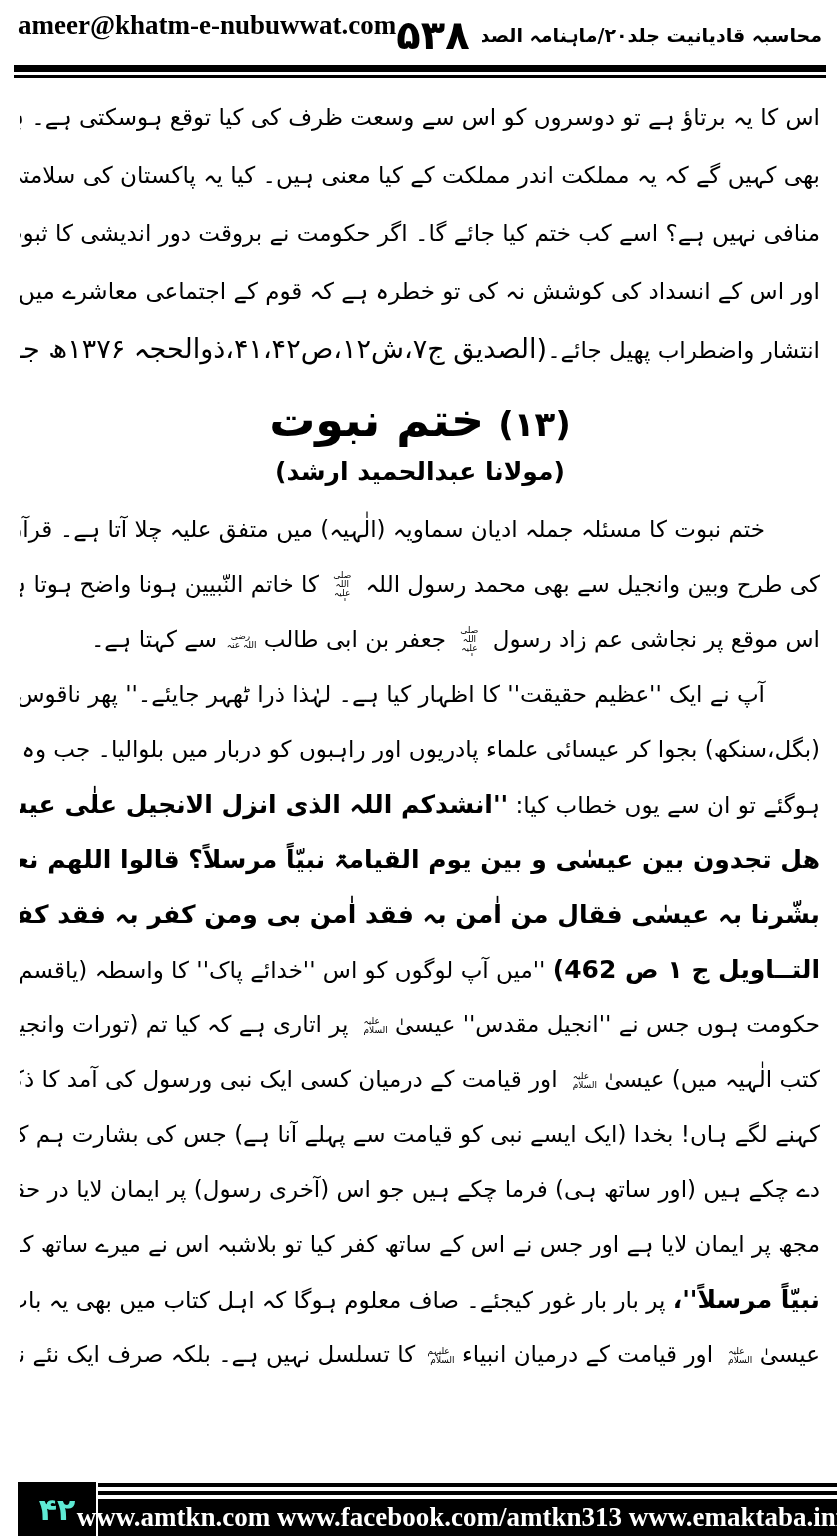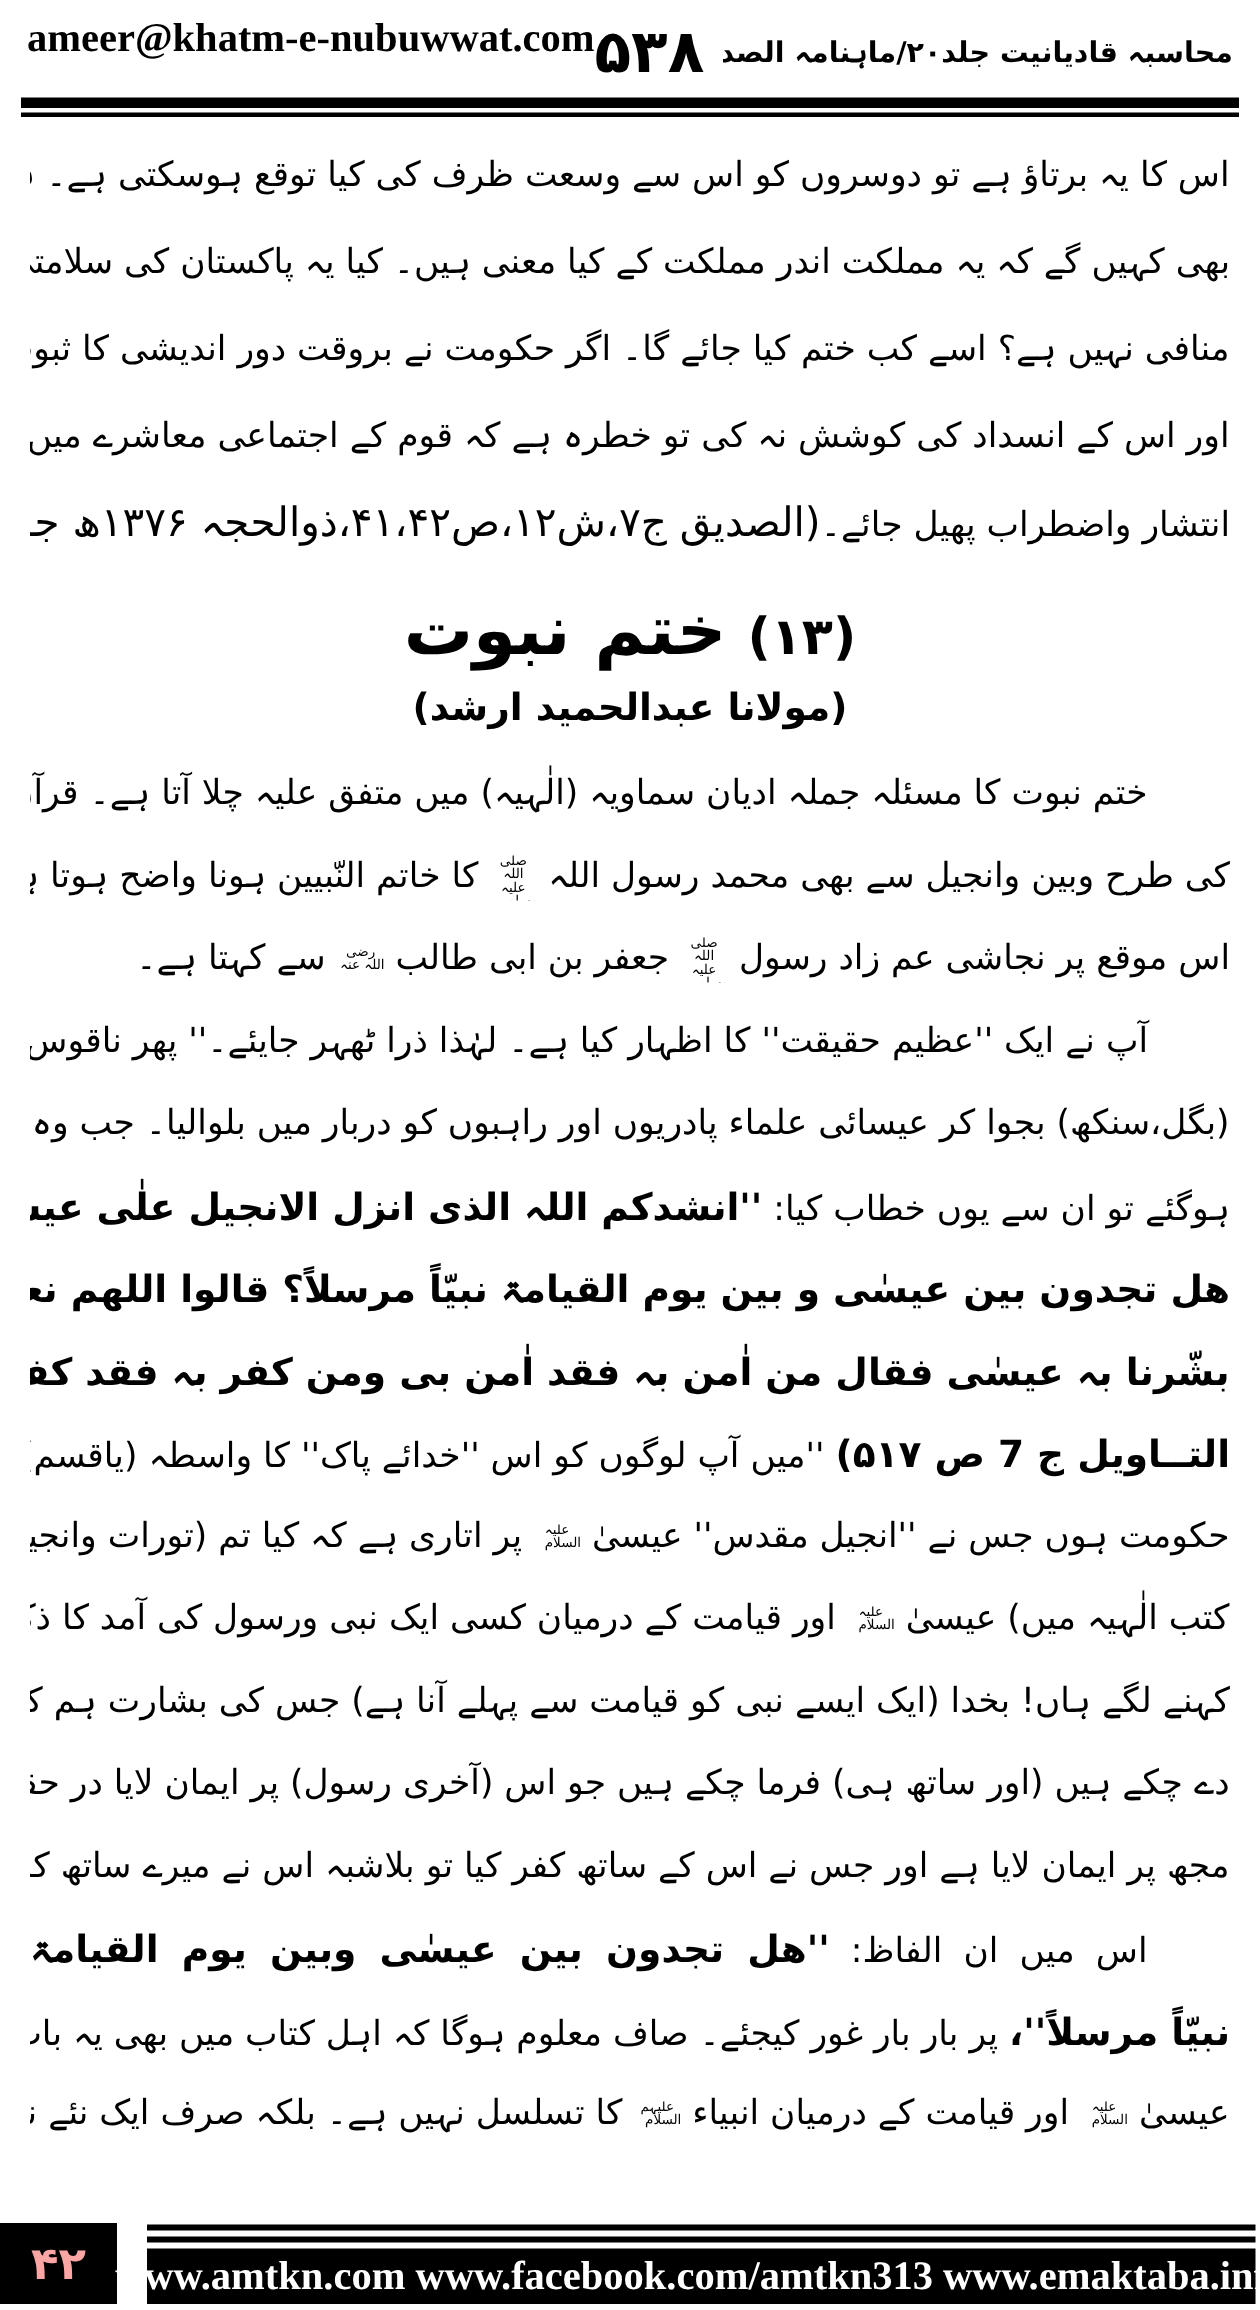--- a/index.html
+++ b/index.html
@@ -46,22 +46,22 @@
   }
   .cite-left{font-size:27px;}
   
   .heading{direction:rtl;text-align:center;margin:15px 0 2px 0;font-weight:bold;}
   .heading .num{font-size:34px;margin-left:14px;}
   .heading .ttl{font-size:46px;}
   .author{direction:rtl;text-align:center;font-size:25px;font-weight:bold;margin:10px 0 4px 0;}
   
   .footer{position:absolute;left:0;right:0;bottom:0;height:60px;}
   .footer-box{
-    position:absolute;left:0;bottom:4px;width:78px;height:54px;background:#000;
-    color:#fca5a5;display:flex;align-items:center;justify-content:center;
+    position:absolute;left:18px;bottom:4px;width:78px;height:54px;background:#000;
+    color:#5eead4;display:flex;align-items:center;justify-content:center;
     font-size:30px;font-weight:bold;direction:rtl;
   }
   .footer-right{position:absolute;left:98px;right:3px;bottom:4px;}
   .f-rule{height:4px;background:#000;margin-bottom:4px;}
   .footer-bar{
     height:37px;background:#000;color:#fff;display:flex;align-items:center;justify-content:center;
     font-family:"Liberation Serif",serif;font-weight:bold;font-size:27px;white-space:nowrap;
   }
 </style>
 </head>
@@ -97,27 +97,26 @@
 
   <div class="body-text second">
       <div class="line indent"><span class="sg-r">ختم نبوت کا مسئلہ جملہ ادیان سماویہ (الٰہیہ) میں متفق علیہ چلا آتا ہے۔ قرآن عظیم</span></div>
       <div class="line"><span class="sg-r">کی طرح وبین وانجیل سے بھی محمد رسول اللہ</span> <span class="sg-h">صلی اللہ علیہ وسلم</span> <span class="sg-r">کا خاتم النّبیین ہونا واضح ہوتا ہے۔ دیکھئے</span></div>
       <div class="line end"><span class="sg-r">اس موقع پر نجاشی عم زاد رسول</span> <span class="sg-h">صلی اللہ علیہ وسلم</span> <span class="sg-r">جعفر بن ابی طالب</span> <span class="sg-h">رضی اللہ عنہ</span> <span class="sg-r">سے کہتا ہے۔</span></div>
       <div class="line indent"><span class="sg-r">آپ نے ایک ''عظیم حقیقت'' کا اظہار کیا ہے۔ لہٰذا ذرا ٹھہر جایئے۔'' پھر ناقوس</span></div>
       <div class="line"><span class="sg-r">(بگل،سنکھ) بجوا کر عیسائی علماء پادریوں اور راہبوں کو دربار میں بلوالیا۔ جب وہ سب اکھٹے</span></div>
       <div class="line"><span class="sg-r">ہوگئے تو ان سے یوں خطاب کیا:</span> <span class="sg-b">''انشدکم اللہ الذی انزل الانجیل علٰی عیسٰی</span></div>
       <div class="line"><span class="sg-b">ھل تجدون بین عیسٰی و بین یوم القیامۃ نبیّاً مرسلاً؟ قالوا اللھم نعم قد</span></div>
       <div class="line"><span class="sg-b">بشّرنا بہ عیسٰی فقال من اٰمن بہ فقد اٰمن بی ومن کفر بہ فقد کفر بی (لباب</span></div>
-      <div class="line"><span class="sg-b">التــاویل ج 7 ص ۵۱۷)</span> <span class="sg-r">''میں آپ لوگوں کو اس ''خدائے پاک'' کا واسطہ (یاقسم) دے کر</span></div>
+      <div class="line"><span class="sg-b">التــاویل ج ۱ ص 462)</span> <span class="sg-r">''میں آپ لوگوں کو اس ''خدائے پاک'' کا واسطہ (یاقسم) دے کر</span></div>
       <div class="line"><span class="sg-r">حکومت ہوں جس نے ''انجیل مقدس'' عیسیٰ</span> <span class="sg-h">علیہ السلام</span> <span class="sg-r">پر اتاری ہے کہ کیا تم (تورات وانجیل وغیرہ</span></div>
       <div class="line"><span class="sg-r">کتب الٰہیہ میں) عیسیٰ</span> <span class="sg-h">علیہ السلام</span> <span class="sg-r">اور قیامت کے درمیان کسی ایک نبی ورسول کی آمد کا ذکر پاتے ہو؟</span></div>
       <div class="line"><span class="sg-r">کہنے لگے ہاں! بخدا (ایک ایسے نبی کو قیامت سے پہلے آنا ہے) جس کی بشارت ہم کو عیسیٰ</span> </div>
       <div class="line"><span class="sg-r">دے چکے ہیں (اور ساتھ ہی) فرما چکے ہیں جو اس (آخری رسول) پر ایمان لایا در حقیقت وہی</span></div>
       <div class="line end"><span class="sg-r">مجھ پر ایمان لایا ہے اور جس نے اس کے ساتھ کفر کیا تو بلاشبہ اس نے میرے ساتھ کفر کیا۔</span></div>
-      <div class="line indent"><span class="sg-r">اس میں ان الفاظ:</span> <span class="sg-b">''ھل تجدون بین عیسٰی وبین یوم القیامۃ</span></div>
       <div class="line"><span class="sg-b">نبیّاً مرسلاً''،</span> <span class="sg-r">پر بار بار غور کیجئے۔ صاف معلوم ہوگا کہ اہل کتاب میں بھی یہ بات مسلم تھی کہ</span></div>
       <div class="line"><span class="sg-r">عیسیٰ</span> <span class="sg-h">علیہ السلام</span> <span class="sg-r">اور قیامت کے درمیان انبیاء</span> <span class="sg-h">علیہم السلام</span> <span class="sg-r">کا تسلسل نہیں ہے۔ بلکہ صرف ایک نئے نبی اور</span></div>
     </div>
 
   <div class="footer">
     <div class="footer-box">۴۲</div>
     <div class="footer-right">
       <div class="f-rule"></div>
       <div class="f-rule"></div>
       <div class="footer-bar">www.amtkn.com www.facebook.com/amtkn313 www.emaktaba.info</div>

